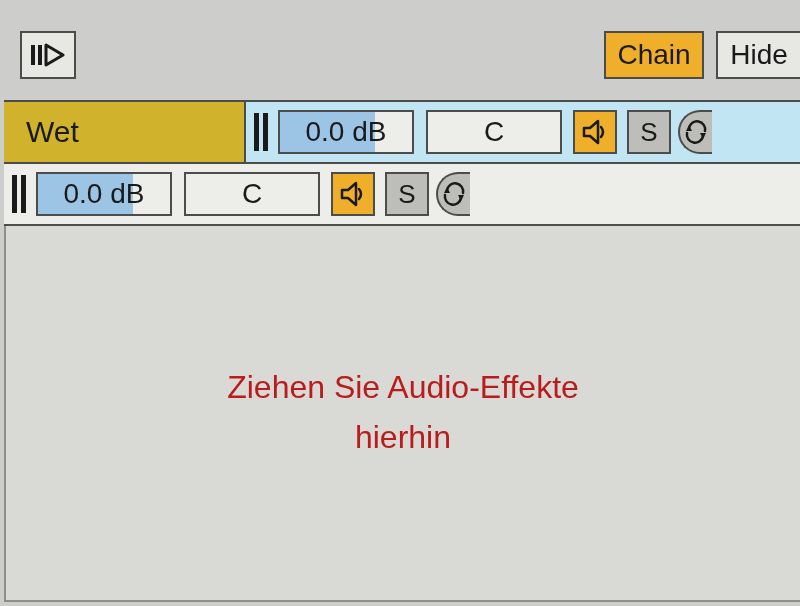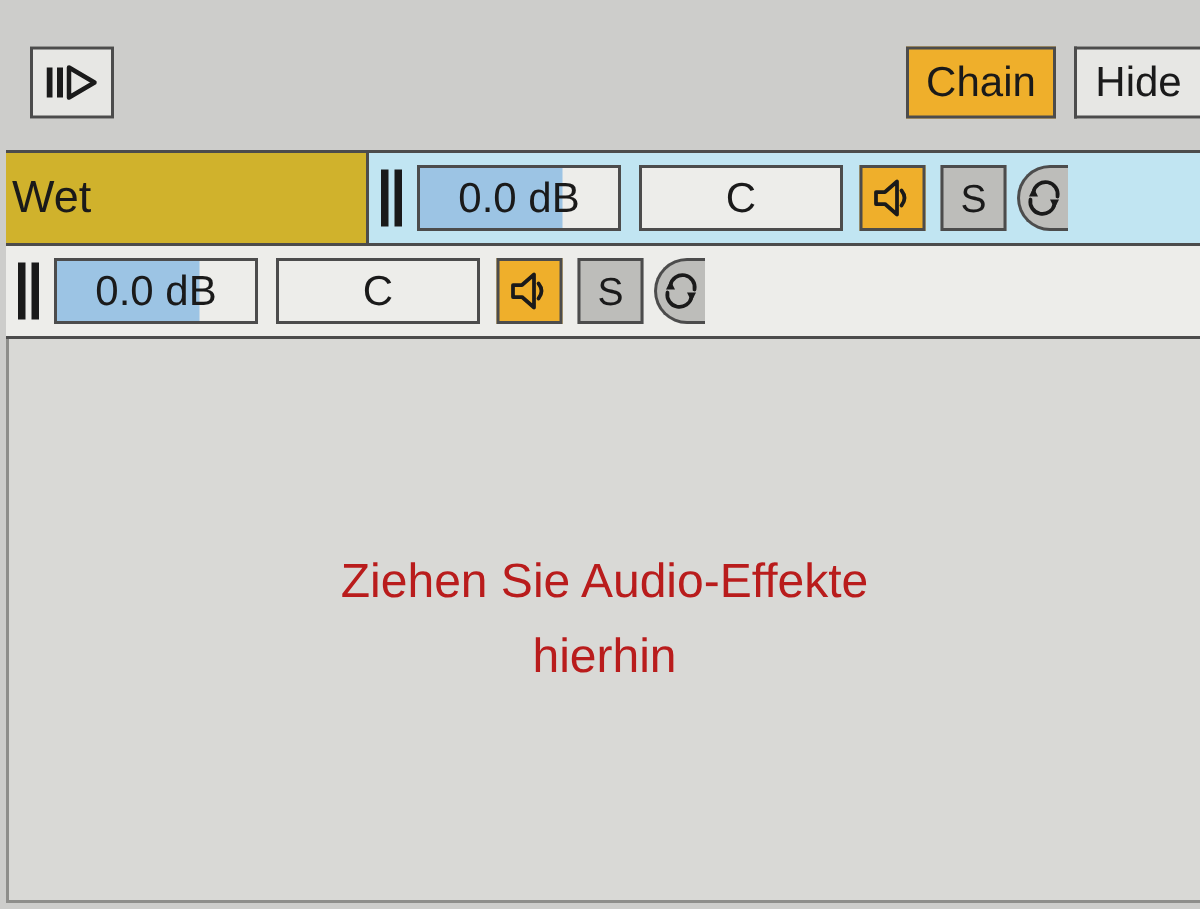--- a/index.html
+++ b/index.html
@@ -61,21 +61,21 @@
     border-bottom: 2px solid #4c4c4c;
     overflow: hidden;
   }
   .chain-row.selected { background: #c1e5f2; }
   .chain-row.normal   { background: #ededea; }
 
   .chain-name {
     width: 242px;
     display: flex;
     align-items: center;
-    padding-left: 4px;
+    padding-left: 22px;
     font-size: 30px;
     border-right: 2px solid #4c4c4c;
   }
   .chain-name.yellow { background: #d0b22c; }
 
   .drag-handle {
     width: 30px;
     display: flex;
     align-items: center;
     justify-content: center;

